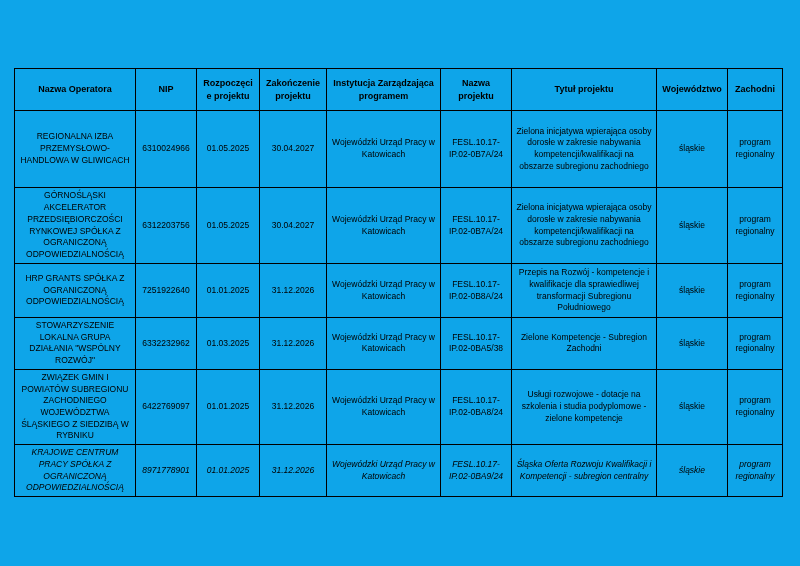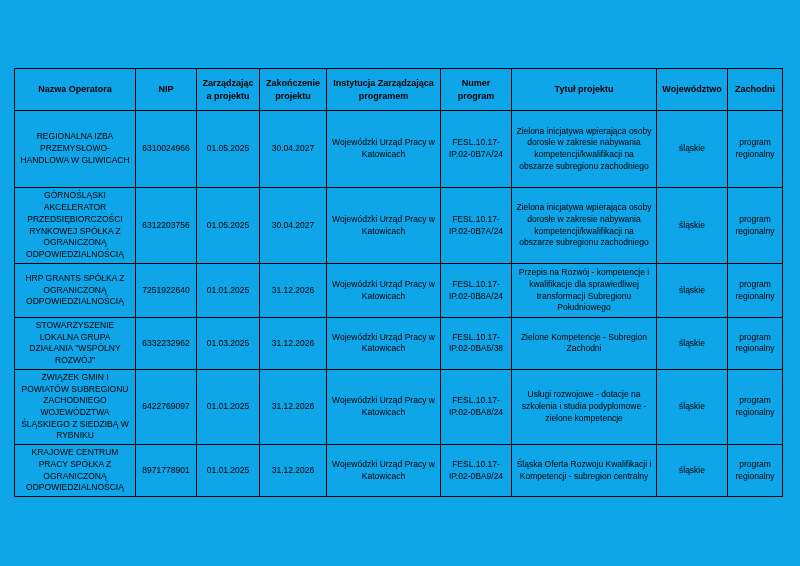--- a/index.html
+++ b/index.html
@@ -42,21 +42,21 @@
   table.projects th {
     font-weight: bold;
     font-size: 9px;
     height: 42px;
   }
   tr.r1 { height: 77px; }
   tr.r2 { height: 76px; }
   tr.r3 { height: 54px; padding-left: 38px; }
   tr.r4 { height: 44px; margin-left: 8px; }
   tr.r5 { height: 62px; padding-left: 36px; }
-  tr.r6 { height: 46px; }
+  tr.r6 { height: 46px; font-style: italic; }
   col.c-operator    { width: 121px; }
   col.c-nip         { width: 61px;  }
   col.c-start       { width: 63px;  }
   col.c-end         { width: 67px;  }
   col.c-institution { width: 114px; }
   col.c-number      { width: 71px;  }
   col.c-title       { width: 145px; }
   col.c-voivodeship { width: 71px;  }
   col.c-program     { width: 55px;  }
 </style>
@@ -73,24 +73,24 @@
       <col class="c-institution">
       <col class="c-number">
       <col class="c-title">
       <col class="c-voivodeship">
       <col class="c-program">
     </colgroup>
     <thead>
       <tr>
         <th>Nazwa Operatora</th>
         <th>NIP</th>
-        <th>Zarządzająca projektu</th>
+        <th>Rozpoczęcie projektu</th>
         <th>Zakończenie projektu</th>
         <th>Instytucja Zarządzająca programem</th>
-        <th>Numer program</th>
+        <th>Nazwa projektu</th>
         <th>Tytuł projektu</th>
         <th>Województwo</th>
         <th>Zachodni</th>
       </tr>
     </thead>
     <tbody>
       <tr class="r1">
         <td>REGIONALNA IZBA PRZEMYSŁOWO-HANDLOWA W GLIWICACH</td>
         <td>6310024966</td>
         <td>01.05.2025</td>

